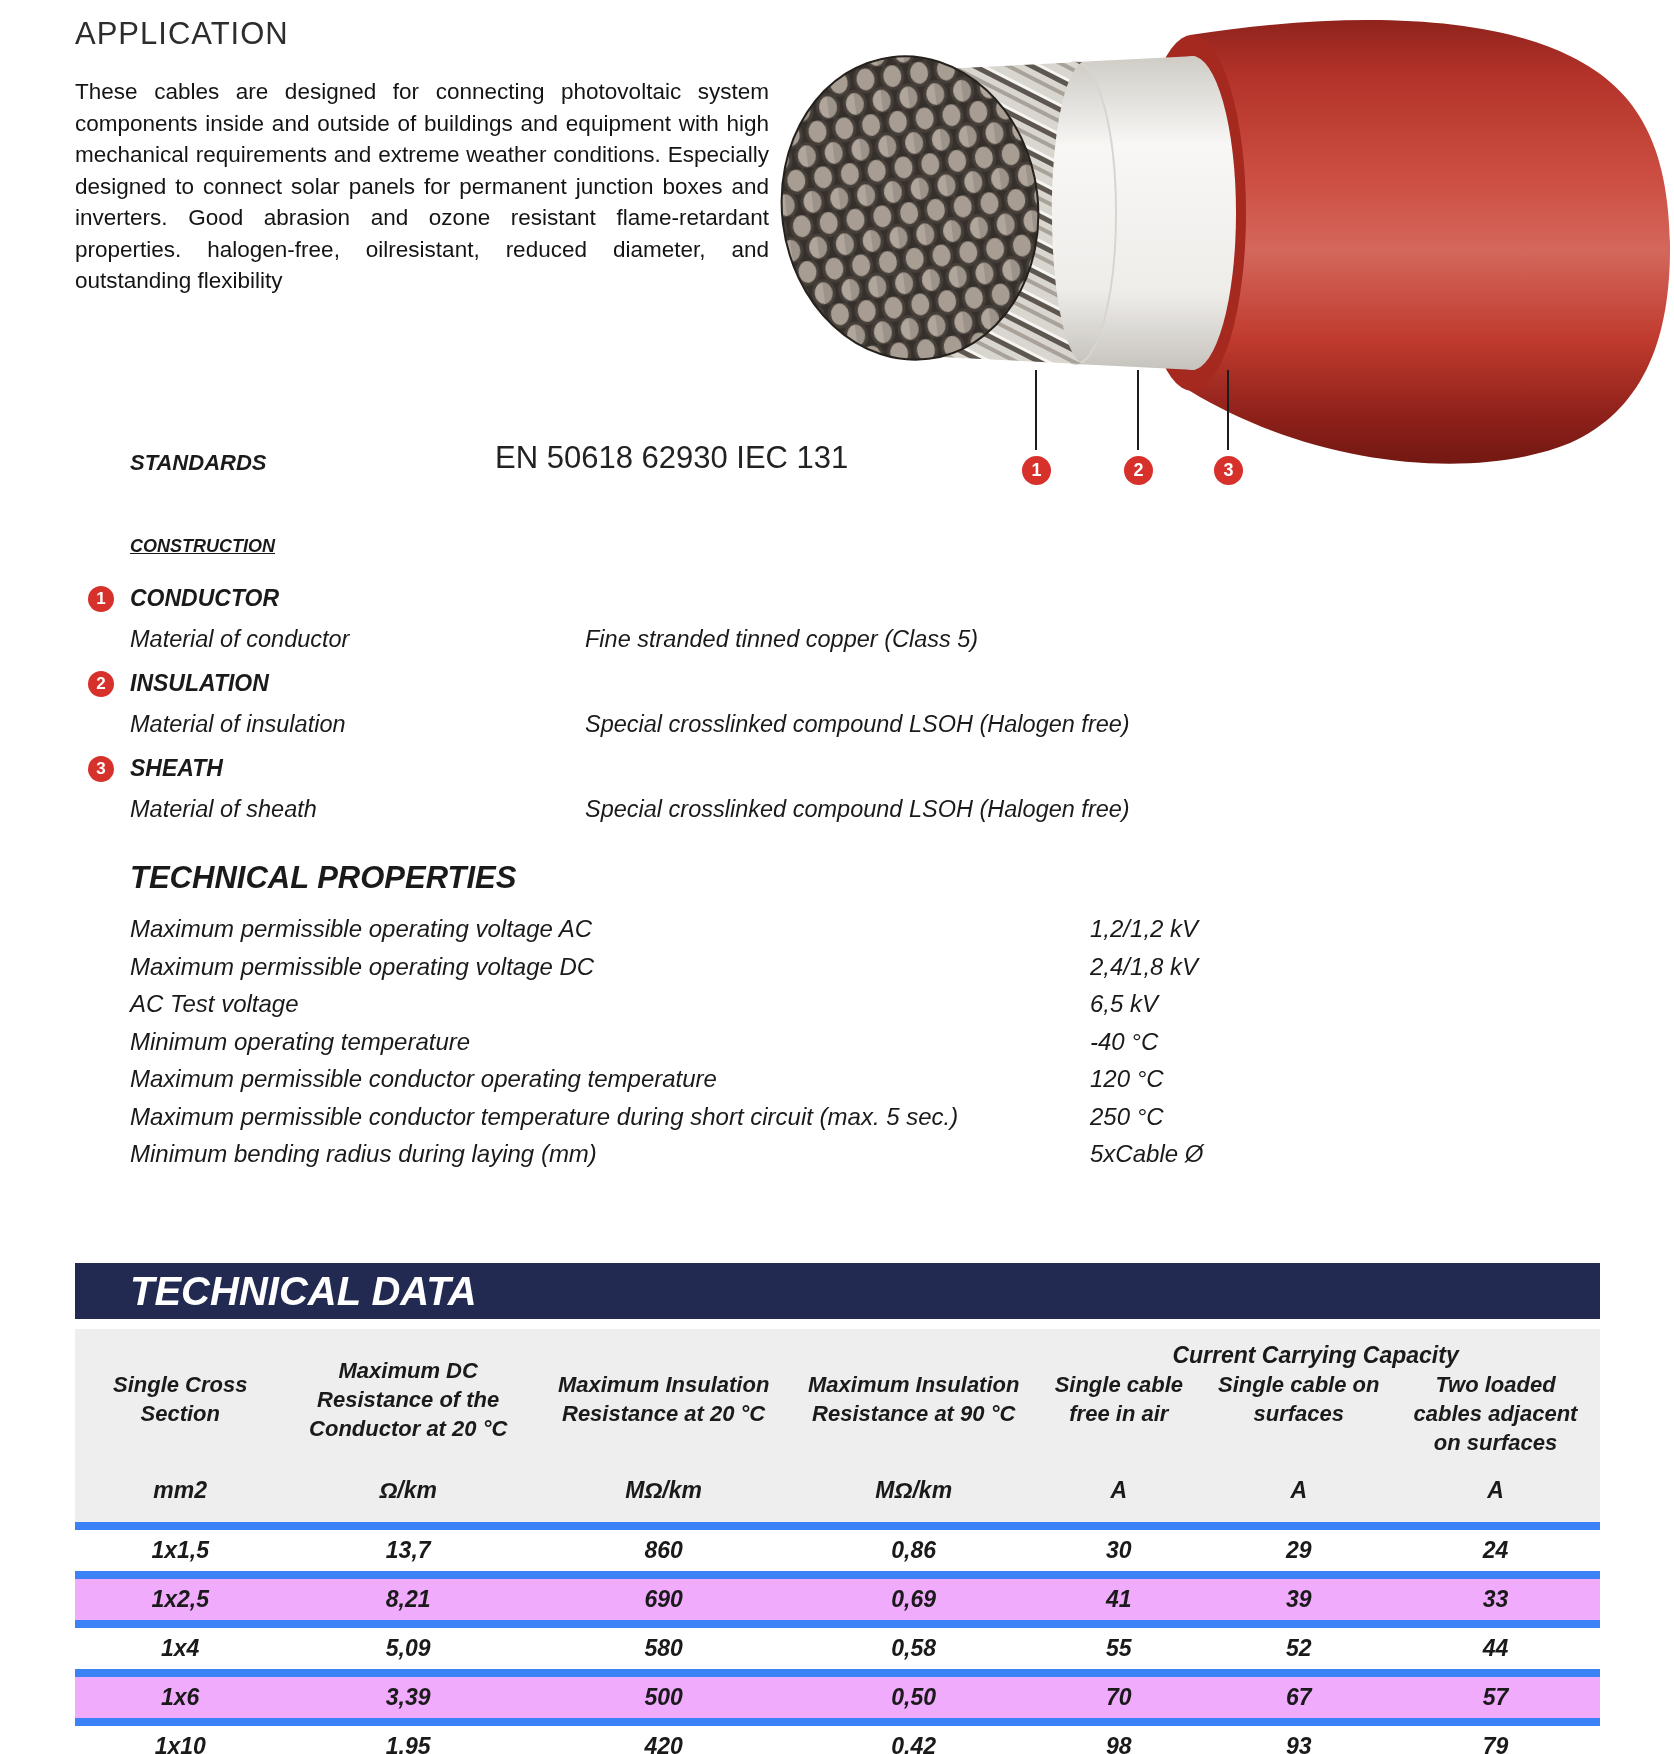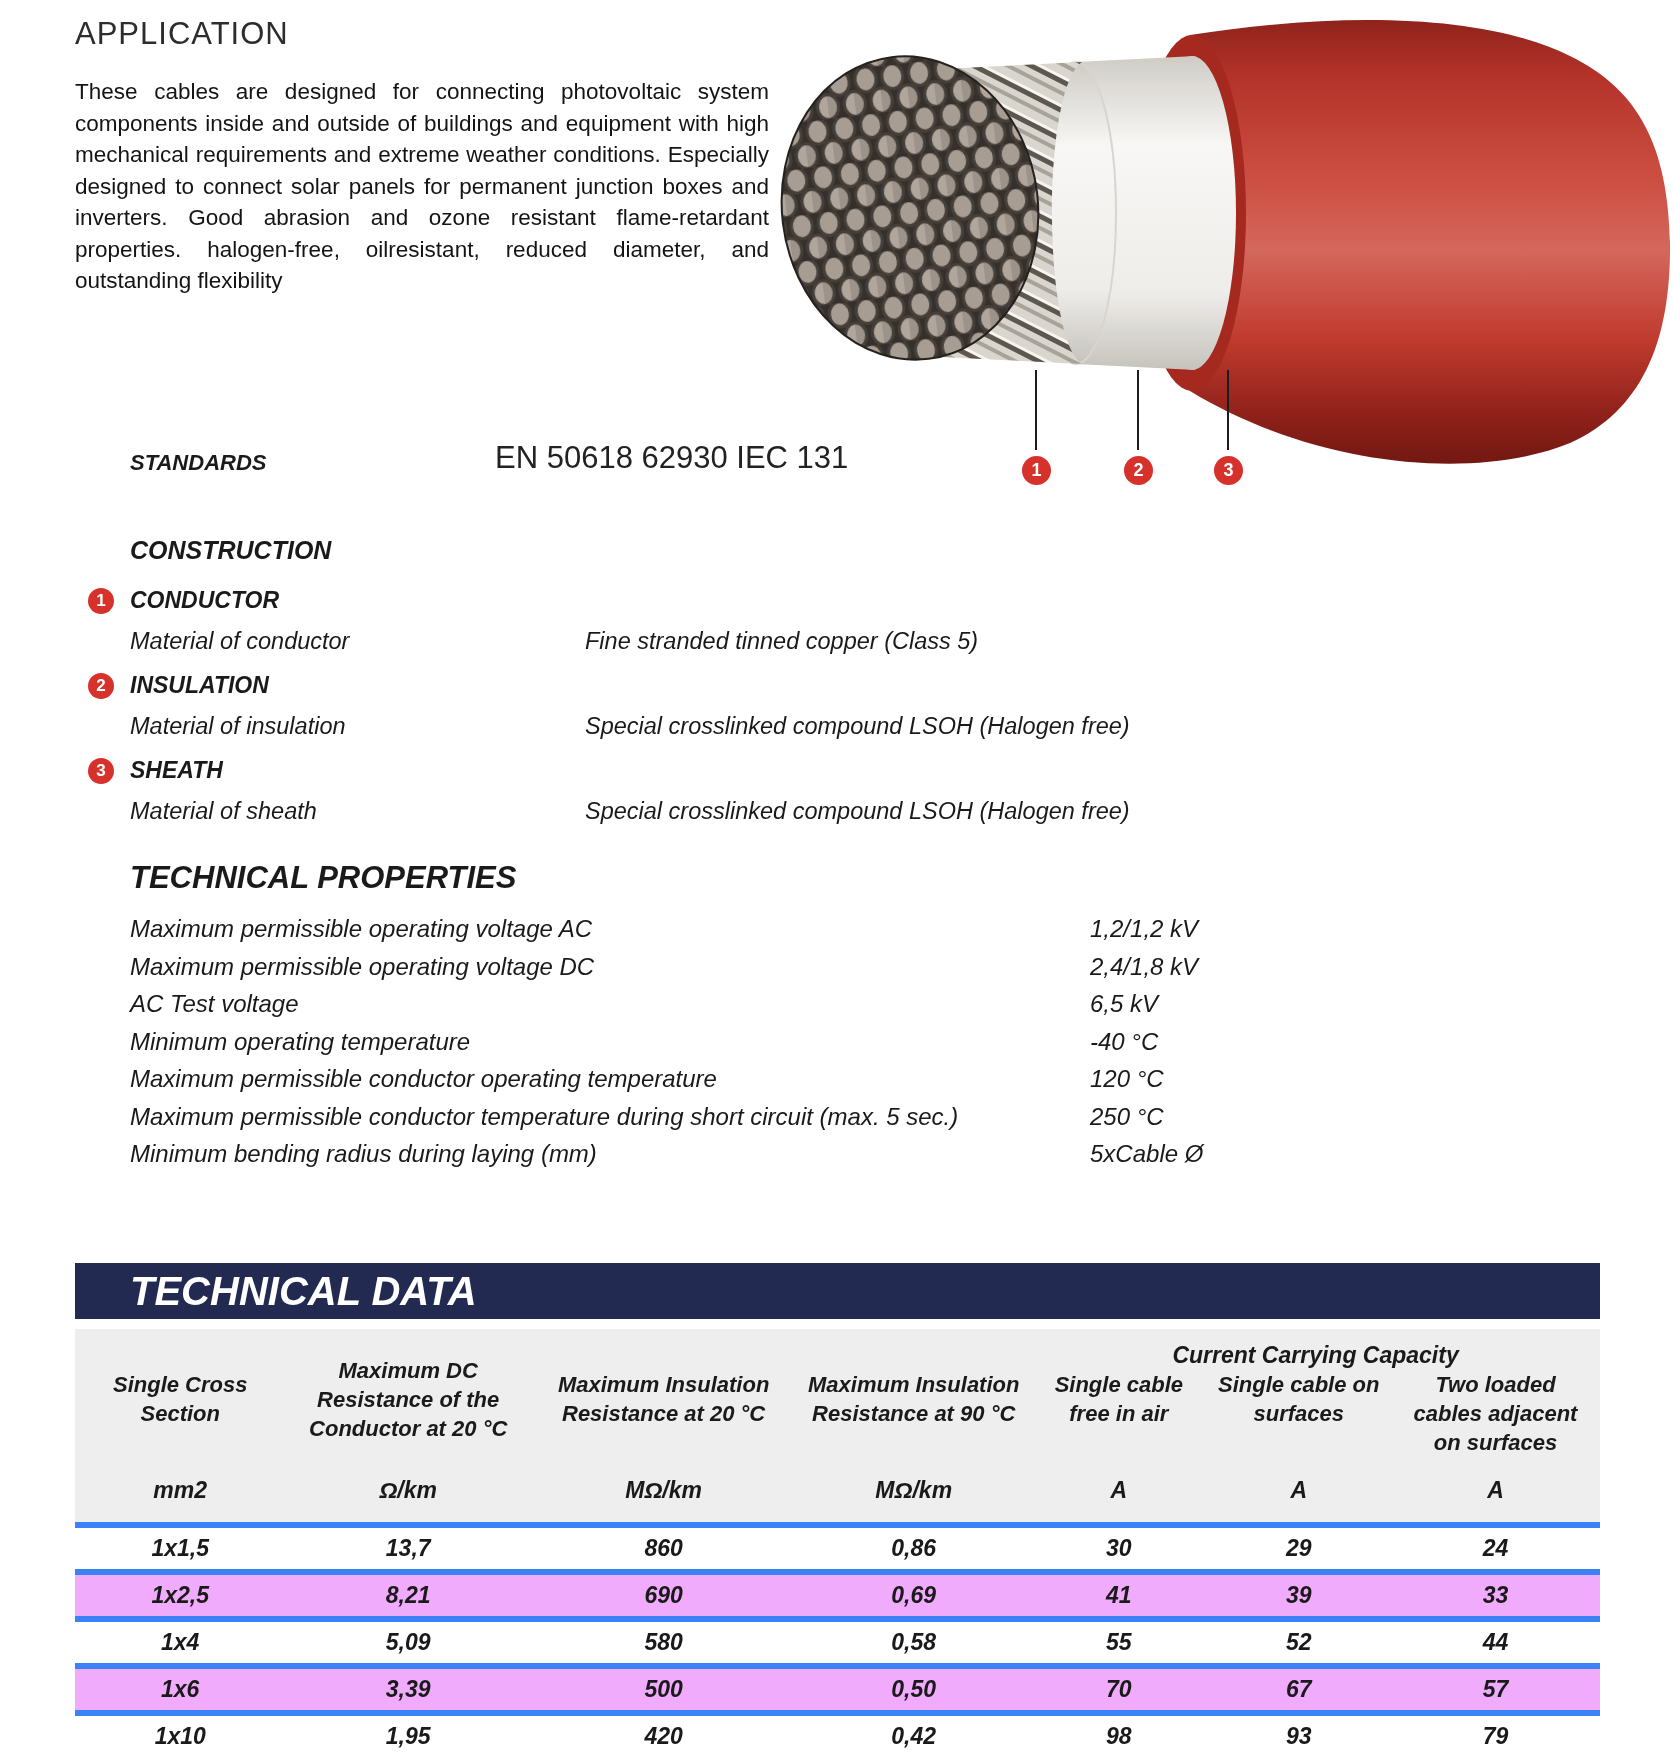--- a/index.html
+++ b/index.html
@@ -18,21 +18,21 @@
   .marker{position:absolute;top:438px;width:29px;height:29px;border-radius:50%;
           background:#d7312b;color:#fff;font-weight:700;font-size:18px;
           display:flex;align-items:center;justify-content:center;}
 
   
   #standards-label{position:absolute;left:130px;top:450px;font-style:italic;font-weight:700;font-size:22px;}
   #standards-value{position:absolute;left:495px;top:440px;font-size:31px;color:#222;}
 
   
   #construction{position:absolute;left:75px;top:536px;width:1150px;}
-  .sec-title{margin:0 0 22px 55px;font-style:italic;font-weight:700;font-size:25px;}
+  .sec-title{margin:0 0 28px 55px;font-style:italic;font-weight:700;font-size:18px;text-decoration:underline;}
   .c-head{display:flex;align-items:center;margin:0 0 13px 0;}
   .badge{width:26px;height:26px;border-radius:50%;background:#d7312b;color:#fff;
          font-size:17px;font-weight:700;font-style:normal;flex:0 0 26px;
          display:flex;align-items:center;justify-content:center;margin:0 16px 0 13px;}
   .c-head h3{margin:0;font-style:italic;font-weight:700;font-size:23px;}
   .c-prop{position:relative;margin:0 0 17px 55px;font-style:italic;font-size:23.5px;line-height:28px;}
   .c-val{position:absolute;left:455px;top:0;white-space:nowrap;}
 
   
   #tech-props{position:absolute;left:130px;top:860px;width:1420px;}
@@ -45,21 +45,21 @@
   .td-bar{background:#222a52;height:56px;display:flex;align-items:center;padding-left:55px;box-sizing:border-box;}
   .td-bar h2{margin:0;color:#fff;font-style:italic;font-weight:700;font-size:40px;}
   .td-gray{margin-top:10px;background:#efeeee;padding-top:12px;}
   .tgrid{display:grid;grid-template-columns:13.8% 16.1% 17.4% 15.4% 11.5% 12.1% 13.7%;}
   .th{font-style:italic;font-weight:700;font-size:22px;line-height:29px;text-align:center;
       padding:0 10px;display:flex;align-items:center;justify-content:center;}
   .th.span-rows{grid-row:1/3;}
   .th.group{grid-column:5/8;grid-row:1;align-items:flex-start;font-size:23px;}
   .th.sub{grid-row:2;align-items:flex-start;}
   .td-units .u{font-style:italic;font-weight:700;font-size:23px;text-align:center;padding:20px 0 18px;}
-  .td-row{height:41px;align-items:center;border-top:6px solid #3b82f6;}
+  .td-row{height:41px;align-items:center;border-top:8px solid #3b82f6;}
   .td-row .c{font-style:italic;font-weight:700;font-size:23px;text-align:center;}
   .td-row.alt{background:#f0abfc;}
   .td-strip{height:9px;background:#efefef;margin-top:2px;}
 </style>
 </head>
 <body>
 
 <section id="application">
   <h1>APPLICATION</h1>
   <p>These cables are designed for connecting photovoltaic system components inside and outside of buildings and equipment with high mechanical requirements and extreme weather conditions. Especially designed to connect solar panels for permanent junction boxes and inverters. Good abrasion and ozone resistant flame-retardant properties. halogen-free, oilresistant, reduced diameter, and outstanding flexibility</p>

